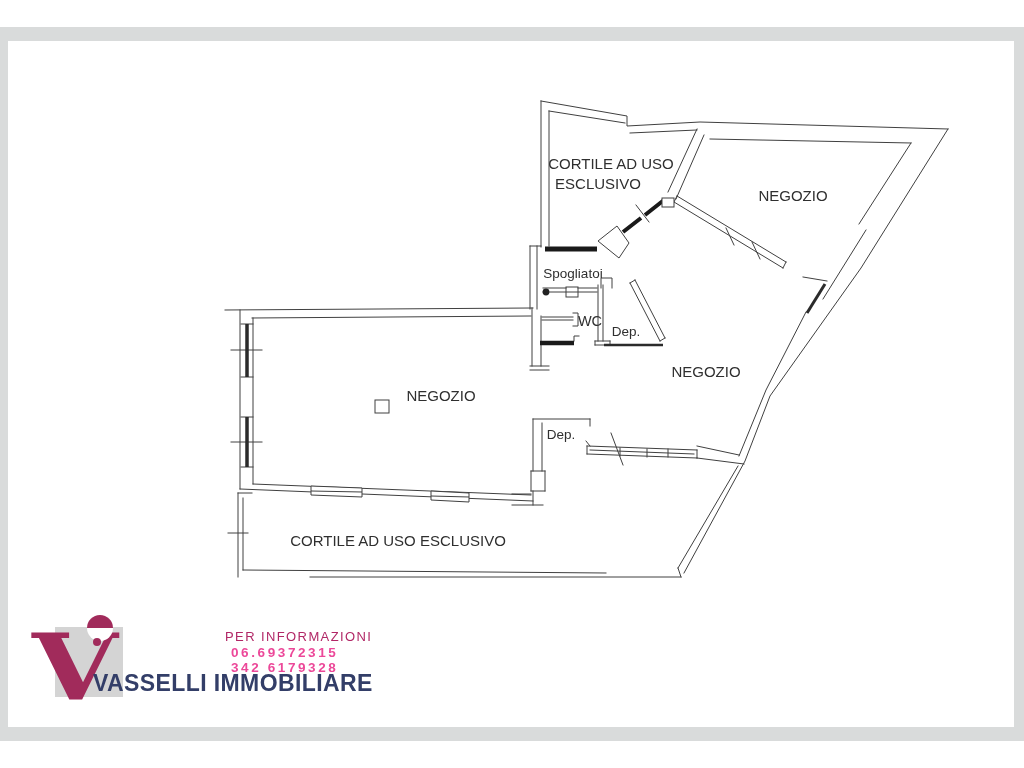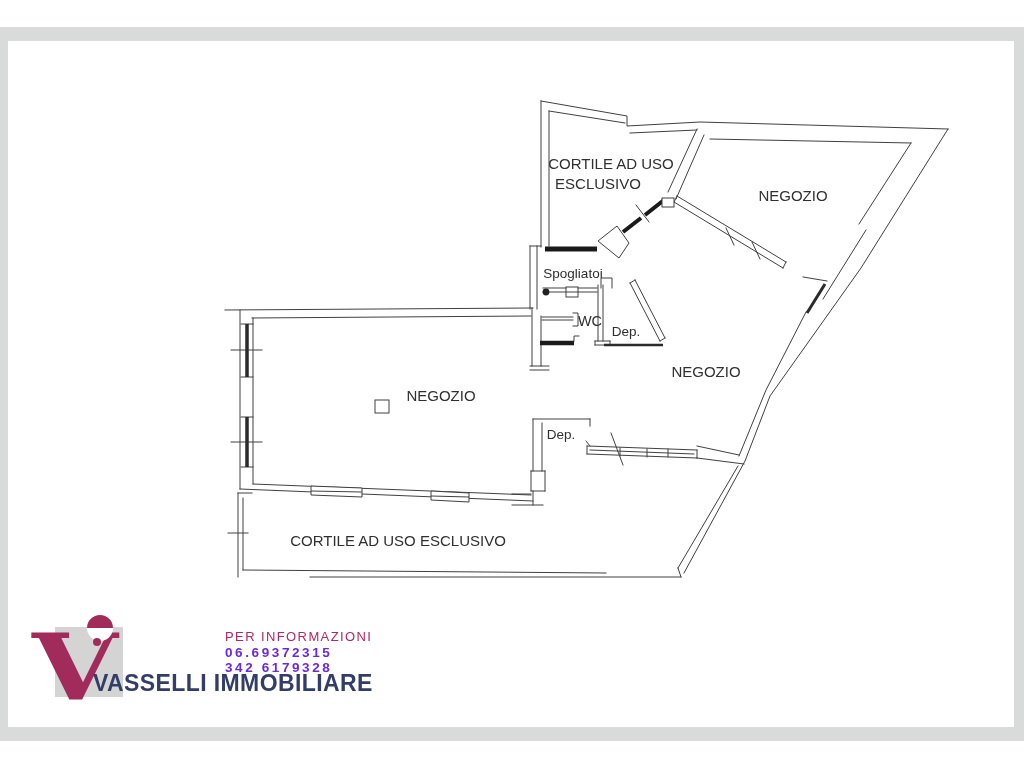--- a/index.html
+++ b/index.html
@@ -18,21 +18,21 @@
   
   .logo-square{position:absolute;left:55px;top:627px;width:68px;height:70px;background:#d4d4d4;}
   .v-letter{position:absolute;left:32px;top:622px;font-family:"DejaVu Serif",serif;
             font-weight:bold;font-size:92px;line-height:1;color:#a12b5b;
             transform:scaleX(1.2);transform-origin:left top;}
   .person-svg{position:absolute;left:84px;top:612px;}
   .company{position:absolute;left:93px;top:670px;font-size:23px;font-weight:bold;
            color:#333e68;letter-spacing:0.4px;white-space:nowrap;text-align:center;}
   .contact{position:absolute;left:225px;top:629px;white-space:nowrap;}
   .contact-heading{font-size:13px;font-weight:normal;color:#b12766;letter-spacing:1.4px;}
-  .phone{font-size:13.5px;font-weight:bold;color:#6d28d9;letter-spacing:2.6px;line-height:13px;margin-top:2px;}
+  .phone{font-size:13.5px;font-weight:bold;color:#ec4899;letter-spacing:2.6px;line-height:13px;margin-top:2px;margin-left:6px;}
 </style>
 </head>
 <body>
 
 <div class="frame frame-top"></div>
 <div class="frame frame-left"></div>
 <div class="frame frame-right"></div>
 <div class="frame frame-bottom"></div>
 
 <svg class="plan-svg" width="1024" height="768" viewBox="0 0 1024 768">

